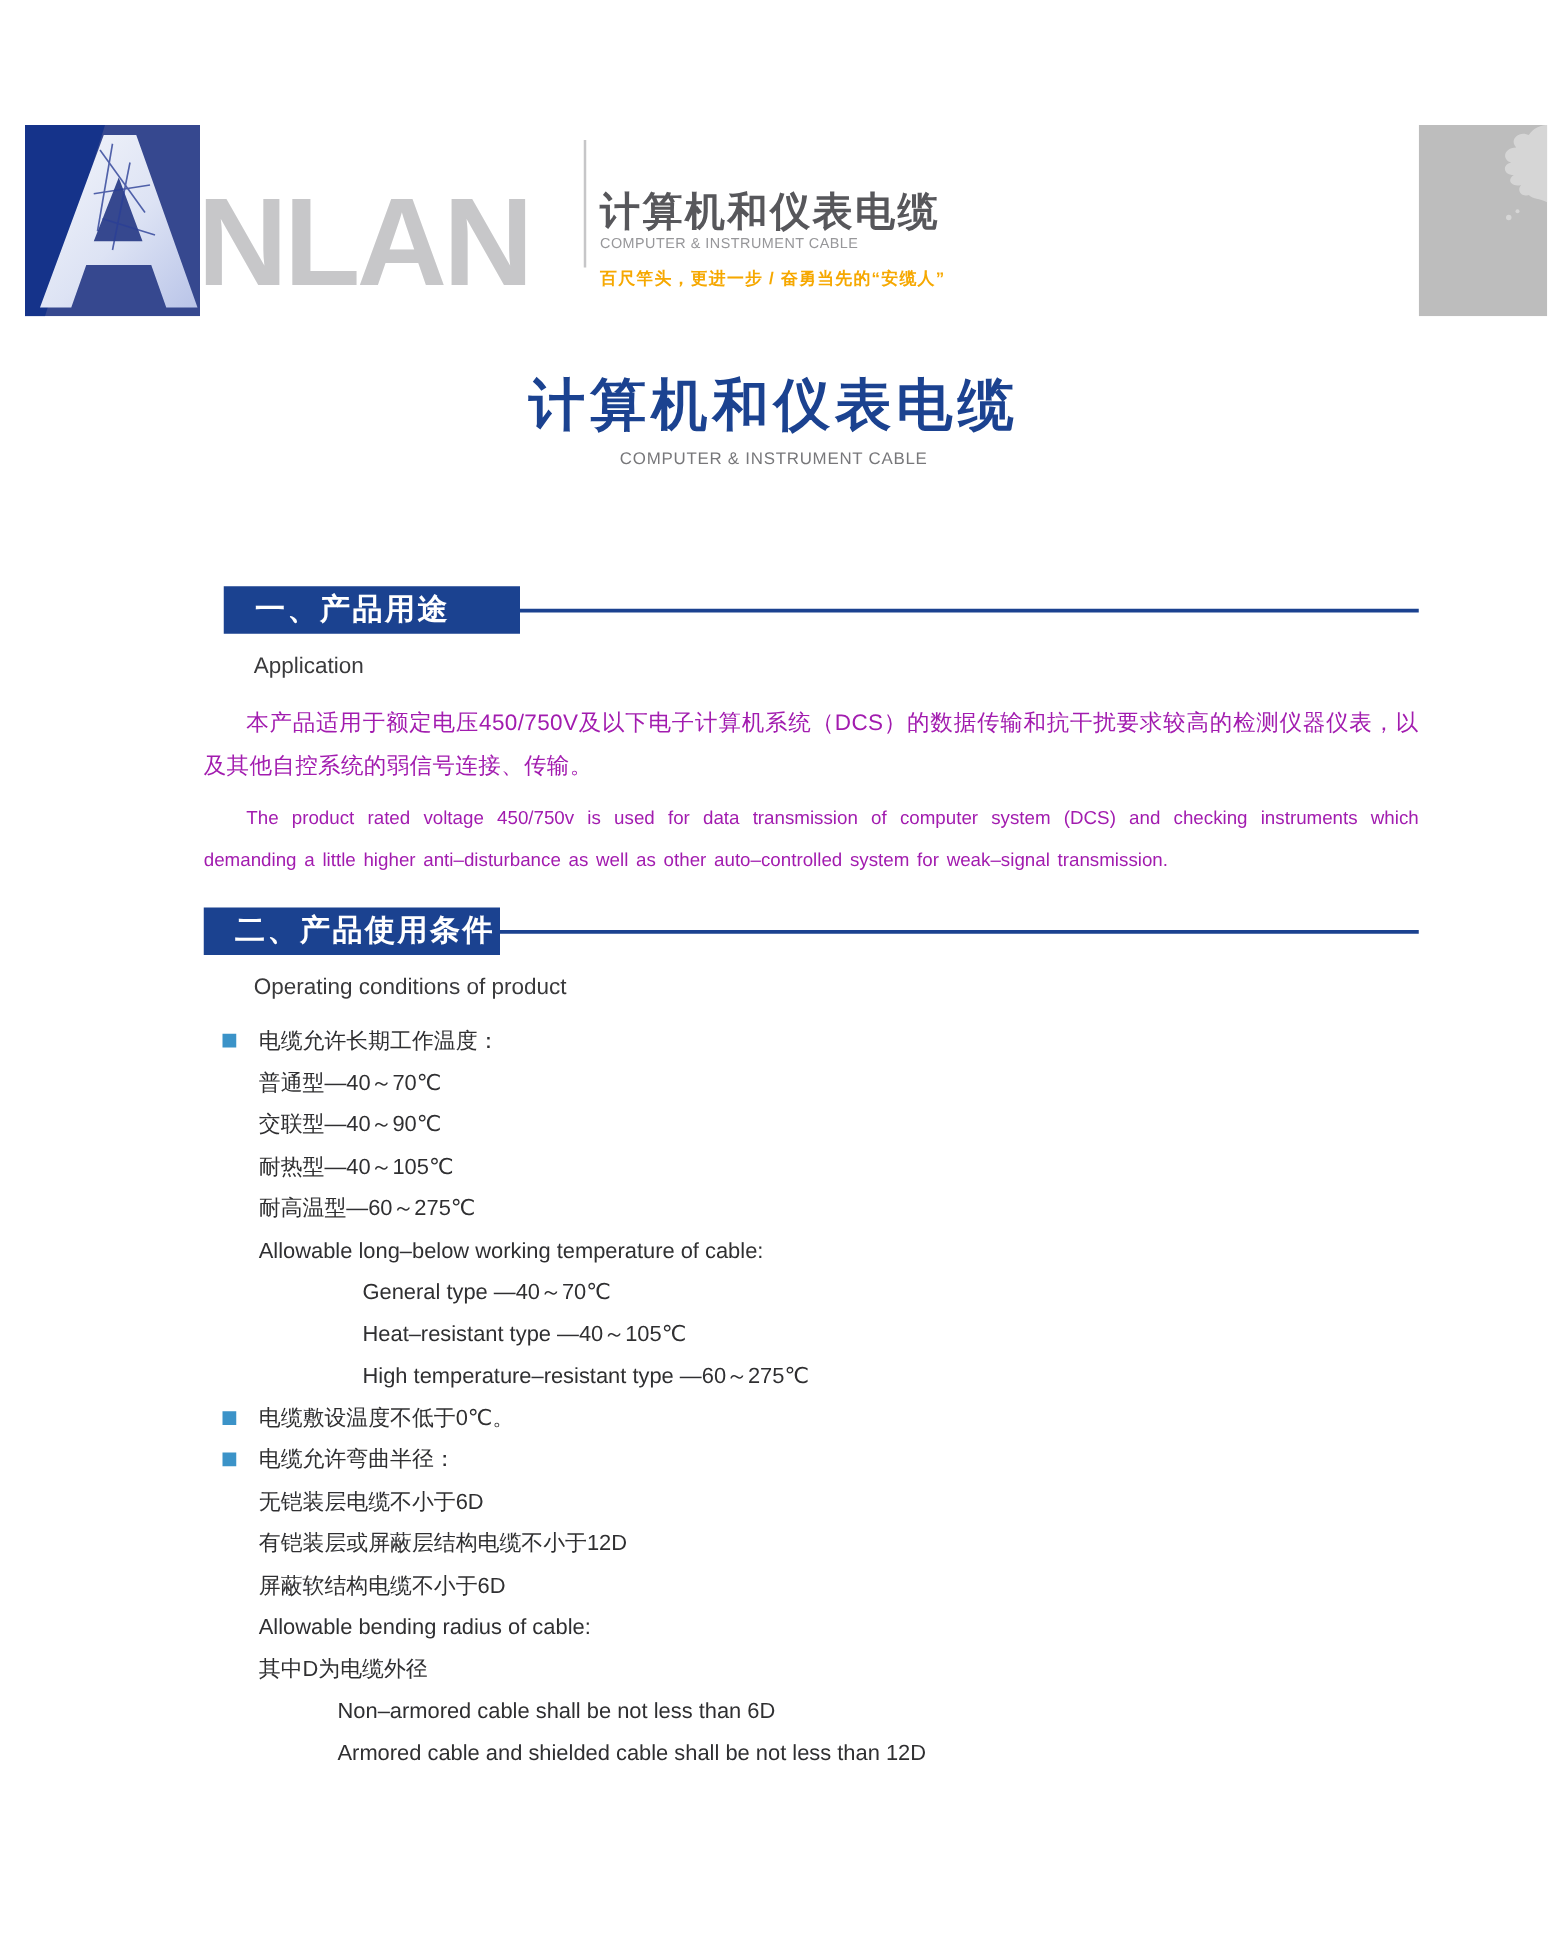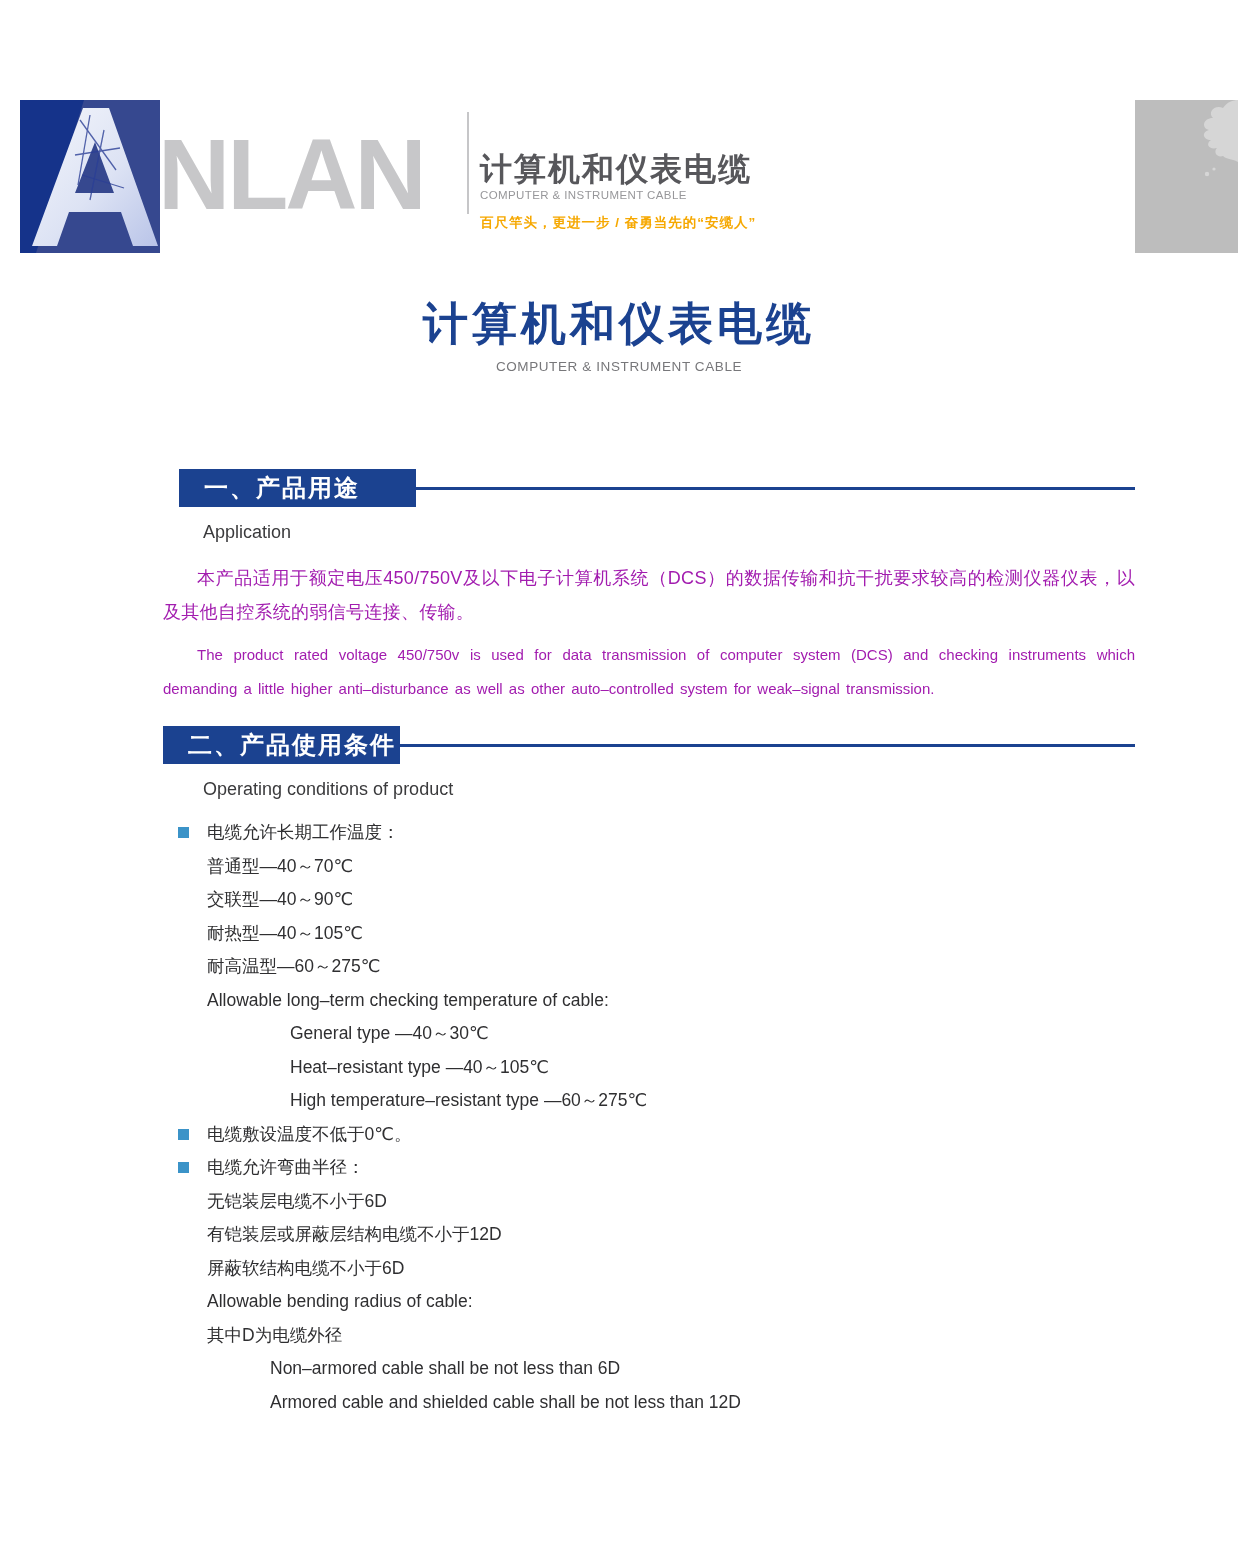--- a/index.html
+++ b/index.html
@@ -3,21 +3,21 @@
 <meta charset="utf-8">
 <style>
   html,body{margin:0;padding:0;background:#ffffff;}
   .page{
     position:relative;width:1238px;height:1547px;background:#ffffff;overflow:hidden;
     font-family:"Liberation Sans","DejaVu Sans",sans-serif;color:#303032;
   }
   
   .logo-box{position:absolute;left:20px;top:100px;width:140px;height:153px;}
   .logo-name{
-    position:absolute;left:158px;top:124px;font-size:100px;line-height:100px;
+    position:absolute;left:158px;top:144px;font-size:100px;line-height:100px;
     font-weight:bold;letter-spacing:-3px;color:#c7c7c9;text-align:right;
   }
   .header-divider{position:absolute;left:467px;top:112px;width:2px;height:102px;background:#c6c6c8;}
   .header-text{position:absolute;left:480px;top:150px;width:560px;}
   .header-title-cn{font-size:32px;font-weight:bold;color:#57575b;letter-spacing:2px;line-height:38px;}
   .header-title-en{font-size:11.5px;color:#97979a;letter-spacing:0.4px;margin-top:1px;}
   .header-slogan{font-size:13.5px;font-weight:bold;color:#f6a800;margin-top:13px;letter-spacing:1px;}
   .corner-photo{position:absolute;right:0;top:100px;width:103px;height:153px;}
   
   .page-title{position:absolute;left:0;top:298px;width:100%;text-align:center;}
@@ -116,22 +116,22 @@
       <div class="section-bar">二、产品使用条件</div>
       <div class="section-line"></div>
     </div>
     <div class="section-sub">Operating conditions of product</div>
     <div class="cond-list">
         <div class="cond-row indent-0"><span class="bullet"></span><span>电缆允许长期工作温度：</span></div>
         <div class="cond-row indent-0"><span>普通型—40～70℃</span></div>
         <div class="cond-row indent-0"><span>交联型—40～90℃</span></div>
         <div class="cond-row indent-0"><span>耐热型—40～105℃</span></div>
         <div class="cond-row indent-0"><span>耐高温型—60～275℃</span></div>
-        <div class="cond-row indent-0"><span>Allowable long–term checking temperature of cable:</span></div>
-        <div class="cond-row indent-1"><span>General type —40～30℃</span></div>
+        <div class="cond-row indent-0"><span>Allowable long–below working temperature of cable:</span></div>
+        <div class="cond-row indent-1"><span>General type —40～70℃</span></div>
         <div class="cond-row indent-1"><span>Heat–resistant type —40～105℃</span></div>
         <div class="cond-row indent-1"><span>High temperature–resistant type —60～275℃</span></div>
         <div class="cond-row indent-0"><span class="bullet"></span><span>电缆敷设温度不低于0℃。</span></div>
         <div class="cond-row indent-0"><span class="bullet"></span><span>电缆允许弯曲半径：</span></div>
         <div class="cond-row indent-0"><span>无铠装层电缆不小于6D</span></div>
         <div class="cond-row indent-0"><span>有铠装层或屏蔽层结构电缆不小于12D</span></div>
         <div class="cond-row indent-0"><span>屏蔽软结构电缆不小于6D</span></div>
         <div class="cond-row indent-0"><span>Allowable bending radius of cable:</span></div>
         <div class="cond-row indent-0"><span>其中D为电缆外径</span></div>
         <div class="cond-row indent-2"><span>Non–armored cable shall be not less than 6D</span></div>

